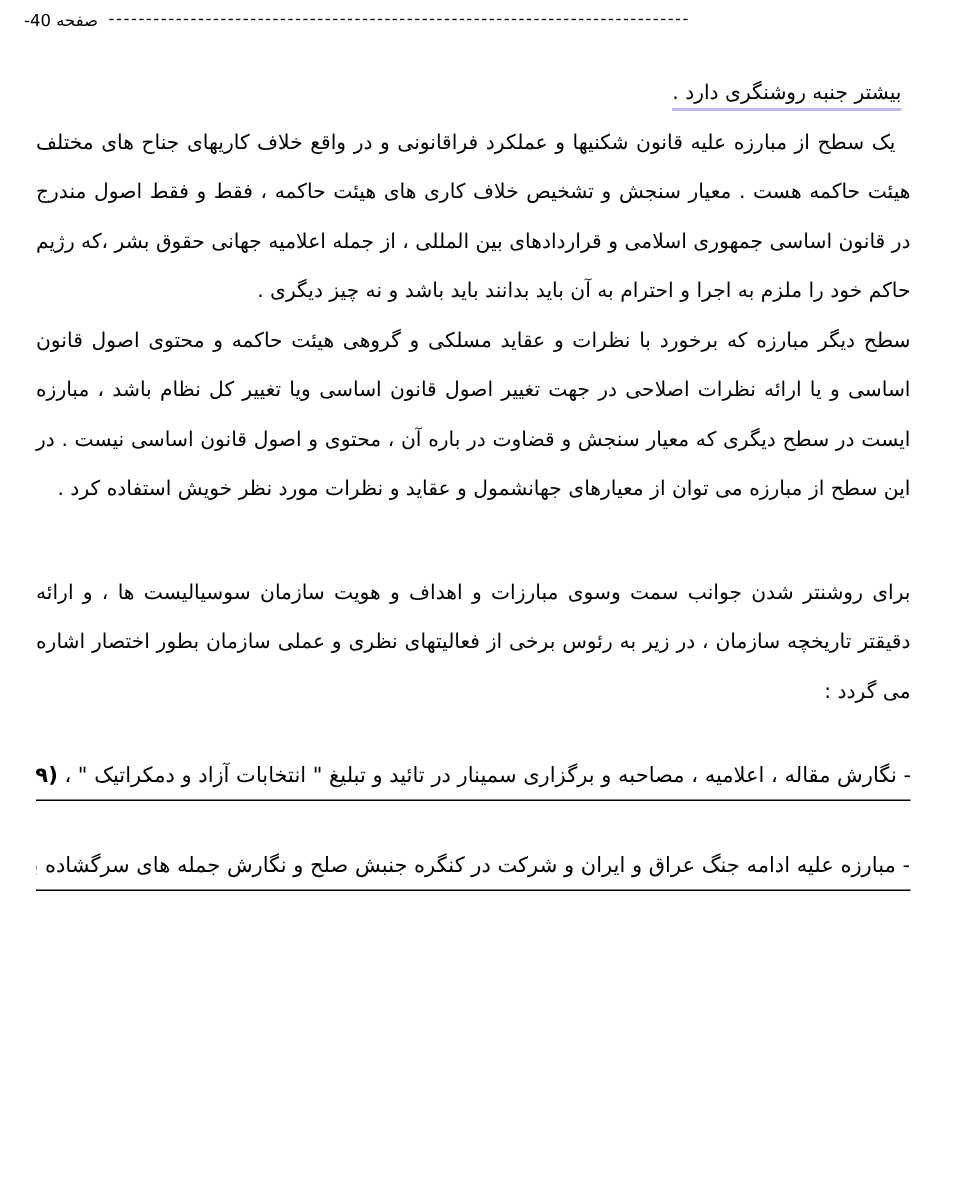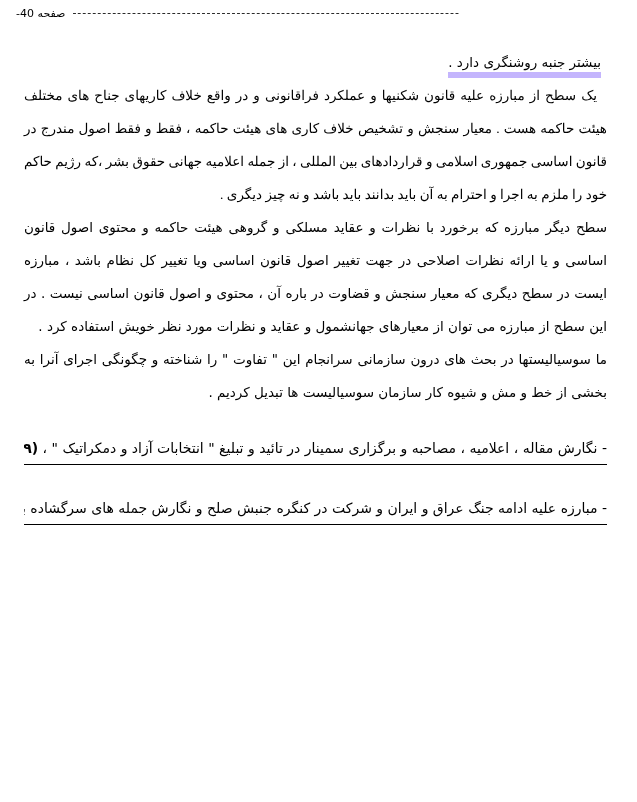--- a/index.html
+++ b/index.html
@@ -39,25 +39,25 @@
     font-size: 13.5px;
     line-height: 33px;
     text-align: justify;
   }
   .heading-line {
     margin-top: 26px;
     text-align: right;
     padding-right: 6px;
   }
   .heading-line .underline-text {
-    border-bottom: 6px solid #c4b5fd;
+    border-bottom: 2px solid #c4b5fd;
     padding-bottom: 2px;
   }
   .para { margin: 0; }
-  .para.indent { text-indent: 10px; font-family: Liberation Serif, serif; }
+  .para.indent { text-indent: 10px; }
   .para.spaced { margin-top: 36px; }
   
   .list { margin-top: 30px; }
   .bullet {
     white-space: nowrap;
     overflow: hidden;
     border-bottom: 1px solid #000;
     padding-bottom: 6px;
     margin-bottom: 34px;
     font-size: 14px;
@@ -79,22 +79,22 @@
   <div class="content">
 
     <div class="heading-line">
       <span class="underline-text">بیشتر جنبه روشنگری دارد .</span>
     </div>
 
     <p class="para indent">یک سطح از مبارزه علیه قانون شکنیها و عملکرد فراقانونی و در واقع خلاف کاریهای جناح های مختلف هیئت حاکمه هست . معیار سنجش و تشخیص خلاف کاری های هیئت حاکمه ، فقط و فقط اصول مندرج در قانون اساسی جمهوری اسلامی و قراردادهای بین المللی ، از جمله اعلامیه جهانی حقوق بشر ،که رژیم حاکم خود را ملزم به اجرا و احترام به آن باید بدانند باید باشد  و نه چیز دیگری .</p>
 
     <p class="para">سطح دیگر مبارزه که برخورد با نظرات و عقاید مسلکی و گروهی هیئت حاکمه و محتوی اصول قانون اساسی و یا ارائه نظرات اصلاحی در جهت تغییر اصول قانون اساسی ویا تغییر کل نظام باشد ، مبارزه ایست در سطح دیگری که معیار سنجش و قضاوت در باره آن ، محتوی و اصول قانون اساسی نیست . در این سطح از مبارزه می توان از معیارهای جهانشمول و عقاید و نظرات مورد نظر خویش استفاده کرد .</p>
 
-    <p class="para">ما سوسیالیستها در بحث های درون سازمانی سرانجام  این " تفاوت " را  شناخته و چگونگی اجرای آنرا به بخشی از خط و مش و شیوه کار سازمان سوسیالیست ها تبدیل کردیم .</p>
 
+    <p class="para spaced">برای روشنتر شدن جوانب سمت وسوی مبارزات و اهداف و هویت سازمان سوسیالیست ها ، و ارائه دقیقتر تاریخچه سازمان ، در زیر به رئوس برخی از فعالیتهای نظری و عملی سازمان بطور اختصار اشاره می گردد :</p>
 
     <div class="list">
 
       <div class="bullet">
         <span>- نگارش مقاله ، اعلامیه ، مصاحبه و برگزاری سمینار در تائید و تبلیغ  " انتخابات آزاد و دمکراتیک " ، </span><span class="ref">(۱۹)</span>
       </div>
 
 
       <div class="bullet">
         <span>- مبارزه علیه ادامه جنگ عراق و ایران و شرکت در کنگره جنبش صلح و نگارش جمله های  سرگشاده به مقامات بین</span><span class="ref"></span>

